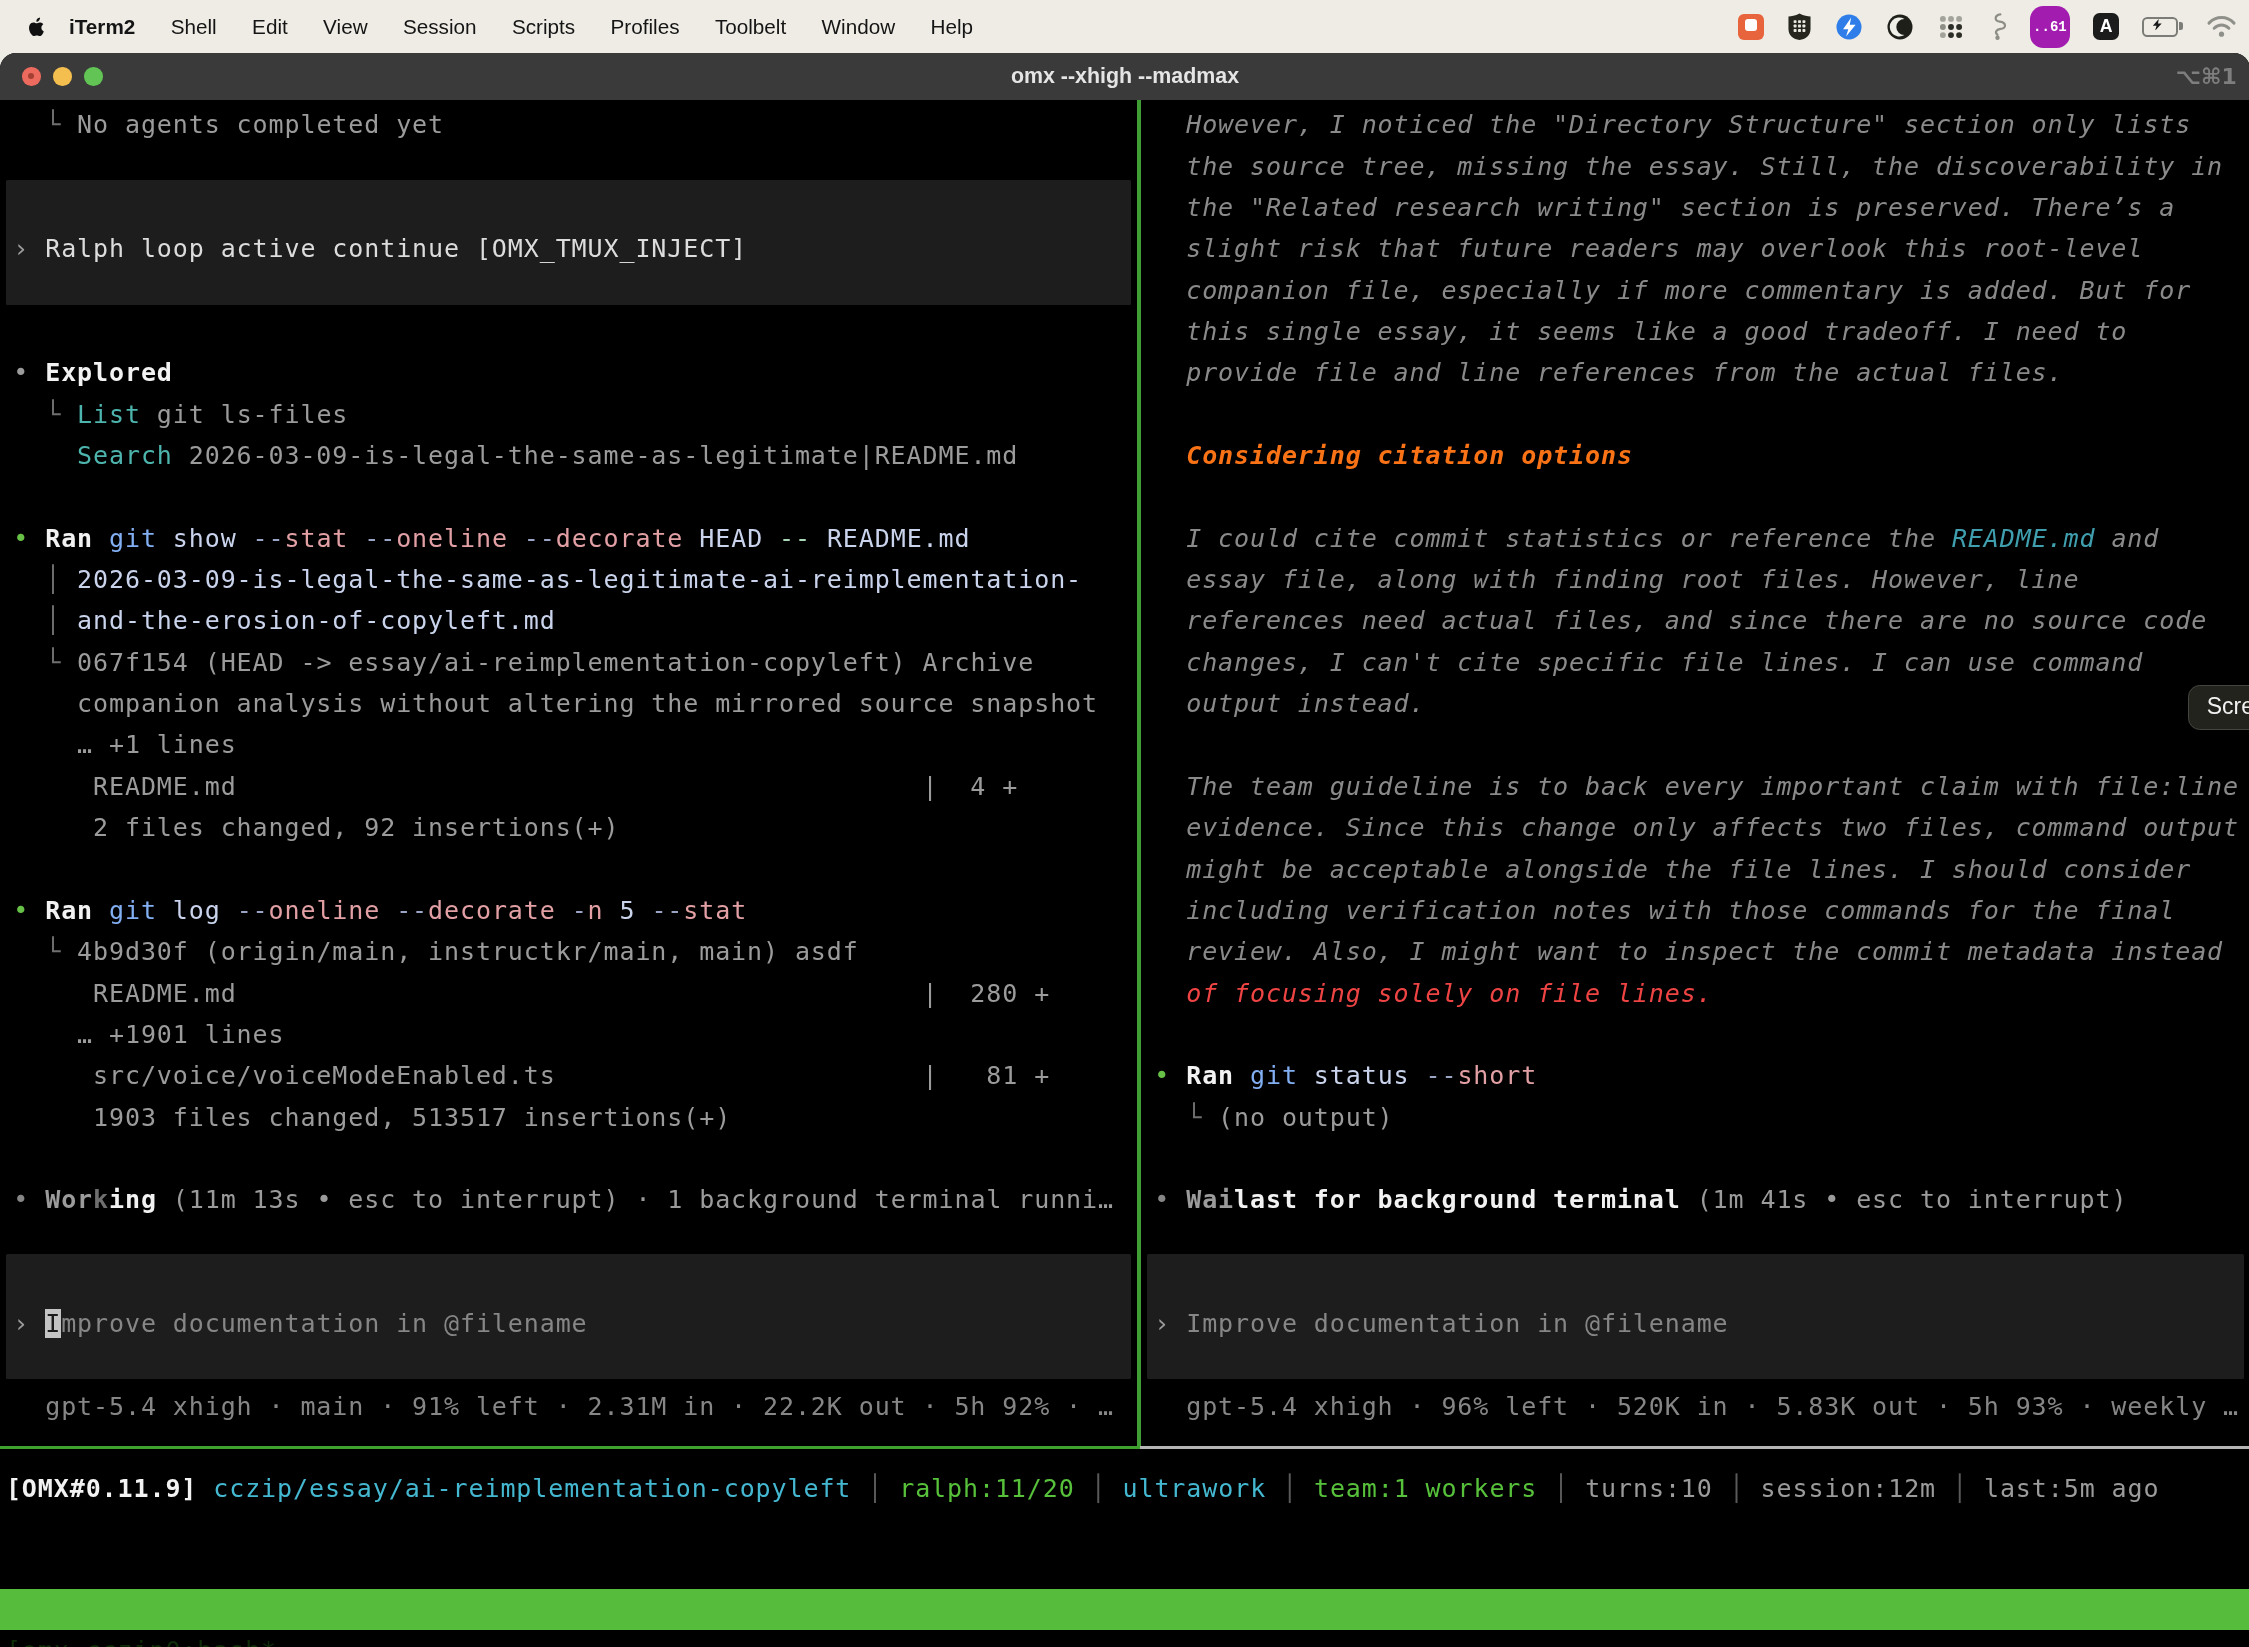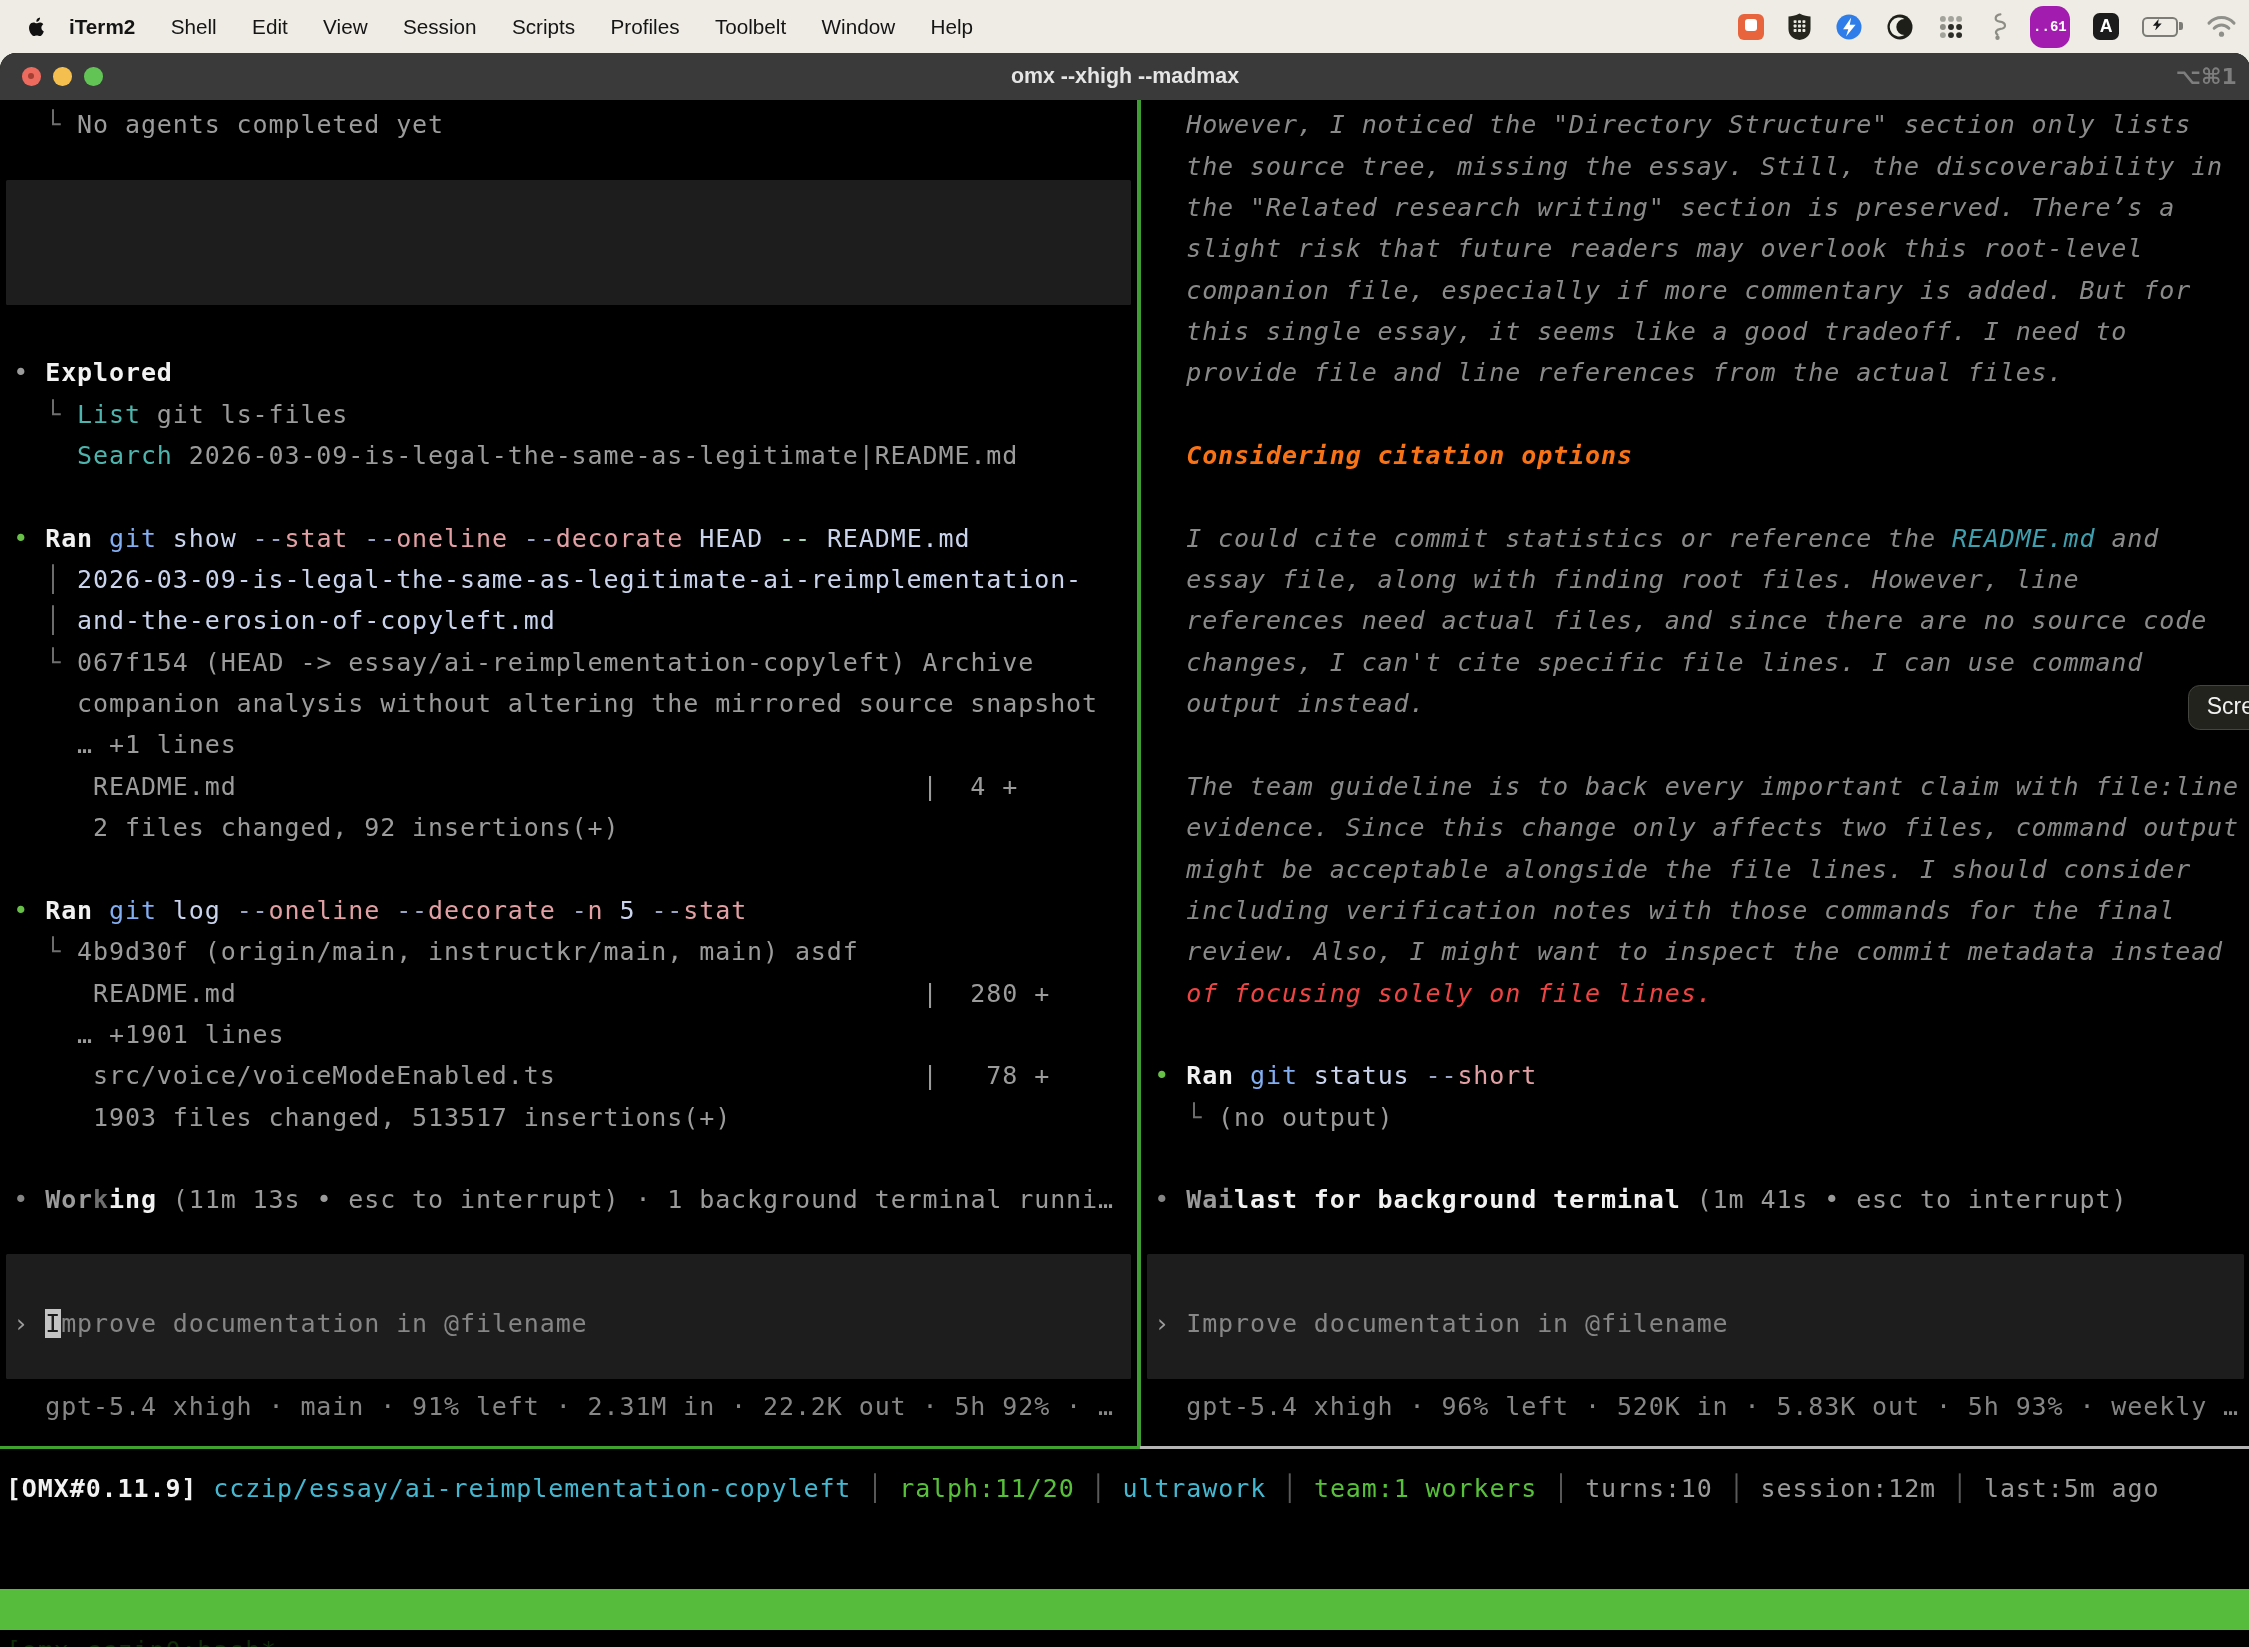--- a/index.html
+++ b/index.html
@@ -165,36 +165,37 @@
       <span class="tl grn"></span>
       <div class="wtitle">omx --xhigh --madmax</div>
       <div class="wshort">⌥⌘1</div>
     </div>
 
     <div class="term">
       <div class="pane left" id="pane-left">
           <div class="pbox" style="top: 80px;"></div>
           <div class="pbox" style="top: 1154px;"></div>
           <div class="tline" style="top: 4.4px;"><span style="color: rgb(111, 111, 111);">  └ </span><span style="color: rgb(155, 155, 155);">No agents completed yet</span></div>
+          <div class="tline" style="top: 128px;"><span style="color: rgb(155, 155, 155);">› </span><span style="color: rgb(220, 220, 220);">Ralph loop active continue [OMX_TMUX_INJECT]</span></div>
           <div class="tline" style="top: 252px;"><span style="color: rgb(155, 155, 155);">• </span><span style="color: rgb(242, 242, 242); font-weight: bold;">Explored</span></div>
           <div class="tline" style="top: 294px;"><span style="color: rgb(111, 111, 111);">  └ </span><span style="color: rgb(77, 181, 173);">List</span><span style="color: rgb(155, 155, 155);"> git ls-files</span></div>
           <div class="tline" style="top: 335px;"><span style="color: rgb(77, 181, 173);">    Search</span><span style="color: rgb(155, 155, 155);"> 2026-03-09-is-legal-the-same-as-legitimate|README.md</span></div>
           <div class="tline" style="top: 418px;"><span style="color: rgb(104, 193, 71);">• </span><span style="color: rgb(242, 242, 242); font-weight: bold;">Ran</span><span style="color: rgb(155, 155, 155);"> </span><span style="color: rgb(130, 174, 242);">git</span><span style="color: rgb(155, 155, 155);"> </span><span style="color: rgb(201, 211, 236);">show</span><span style="color: rgb(155, 155, 155);"> </span><span style="color: rgb(154, 164, 196);">--</span><span style="color: rgb(226, 160, 164);">stat</span><span style="color: rgb(155, 155, 155);"> </span><span style="color: rgb(154, 164, 196);">--</span><span style="color: rgb(226, 160, 164);">oneline</span><span style="color: rgb(155, 155, 155);"> </span><span style="color: rgb(154, 164, 196);">--</span><span style="color: rgb(226, 160, 164);">decorate</span><span style="color: rgb(155, 155, 155);"> </span><span style="color: rgb(201, 211, 236);">HEAD</span><span style="color: rgb(155, 155, 155);"> </span><span style="color: rgb(169, 215, 183);">--</span><span style="color: rgb(155, 155, 155);"> </span><span style="color: rgb(201, 211, 236);">README.md</span></div>
           <div class="tline" style="top: 459px;"><span style="color: rgb(111, 111, 111);">  │ </span><span style="color: rgb(201, 211, 236);">2026-03-09-is-legal-the-same-as-legitimate-ai-reimplementation-</span></div>
           <div class="tline" style="top: 500px;"><span style="color: rgb(111, 111, 111);">  │ </span><span style="color: rgb(201, 211, 236);">and-the-erosion-of-copyleft.md</span></div>
           <div class="tline" style="top: 542px;"><span style="color: rgb(111, 111, 111);">  └ </span><span style="color: rgb(155, 155, 155);">067f154 (HEAD -&gt; essay/ai-reimplementation-copyleft) Archive</span></div>
           <div class="tline" style="top: 583px;"><span style="color: rgb(155, 155, 155);">    companion analysis without altering the mirrored source snapshot</span></div>
           <div class="tline" style="top: 624px;"><span style="color: rgb(155, 155, 155);">    … +1 lines</span></div>
           <div class="tline" style="top: 666px;"><span style="color: rgb(155, 155, 155);">     README.md                                           |  4 +</span></div>
           <div class="tline" style="top: 707px;"><span style="color: rgb(155, 155, 155);">     2 files changed, 92 insertions(+)</span></div>
           <div class="tline" style="top: 790px;"><span style="color: rgb(104, 193, 71);">• </span><span style="color: rgb(242, 242, 242); font-weight: bold;">Ran</span><span style="color: rgb(155, 155, 155);"> </span><span style="color: rgb(130, 174, 242);">git</span><span style="color: rgb(155, 155, 155);"> </span><span style="color: rgb(201, 211, 236);">log</span><span style="color: rgb(155, 155, 155);"> </span><span style="color: rgb(154, 164, 196);">--</span><span style="color: rgb(226, 160, 164);">oneline</span><span style="color: rgb(155, 155, 155);"> </span><span style="color: rgb(154, 164, 196);">--</span><span style="color: rgb(226, 160, 164);">decorate</span><span style="color: rgb(155, 155, 155);"> </span><span style="color: rgb(154, 164, 196);">-</span><span style="color: rgb(226, 160, 164);">n</span><span style="color: rgb(155, 155, 155);"> </span><span style="color: rgb(201, 211, 236);">5</span><span style="color: rgb(155, 155, 155);"> </span><span style="color: rgb(154, 164, 196);">--</span><span style="color: rgb(226, 160, 164);">stat</span></div>
           <div class="tline" style="top: 831px;"><span style="color: rgb(111, 111, 111);">  └ </span><span style="color: rgb(155, 155, 155);">4b9d30f (origin/main, instructkr/main, main) asdf</span></div>
           <div class="tline" style="top: 873px;"><span style="color: rgb(155, 155, 155);">     README.md                                           |  280 +</span></div>
           <div class="tline" style="top: 914px;"><span style="color: rgb(155, 155, 155);">    … +1901 lines</span></div>
-          <div class="tline" style="top: 955px;"><span style="color: rgb(155, 155, 155);">     src/voice/voiceModeEnabled.ts                       |   78 +</span></div>
+          <div class="tline" style="top: 955px;"><span style="color: rgb(155, 155, 155);">     src/voice/voiceModeEnabled.ts                       |   81 +</span></div>
           <div class="tline" style="top: 997px;"><span style="color: rgb(155, 155, 155);">     1903 files changed, 513517 insertions(+)</span></div>
           <div class="tline" style="top: 1079px;"><span style="color: rgb(134, 134, 134);">• </span><span style="color: rgb(155, 155, 155); font-weight: bold;">Wor</span><span style="color: rgb(111, 111, 111); font-weight: bold;">k</span><span style="color: rgb(242, 242, 242); font-weight: bold;">ing</span><span style="color: rgb(155, 155, 155);"> (11m 13s • esc to interrupt) · 1 background terminal runni…</span></div>
           <div class="tline" style="top: 1203px;"><span style="color: rgb(155, 155, 155);">› </span><span class="cursor">I</span><span style="color: rgb(134, 134, 134);">mprove documentation in @filename</span></div>
           <div class="tline" style="top: 1286px;"><span style="color: rgb(134, 134, 134);">  gpt-5.4 xhigh · main · 91% left · 2.31M in · 22.2K out · 5h 92% · …</span></div>
         </div>
       <div class="vdiv"></div>
       <div class="pane right" id="pane-right">
           <div class="pbox" style="top: 1154px;"></div>
           <div class="tline" style="top: 4.4px;"><span style="color: rgb(138, 138, 138); font-style: italic;">  However, I noticed the "Directory Structure" section only lists</span></div>
           <div class="tline" style="top: 46px;"><span style="color: rgb(138, 138, 138); font-style: italic;">  the source tree, missing the essay. Still, the discoverability in</span></div>

